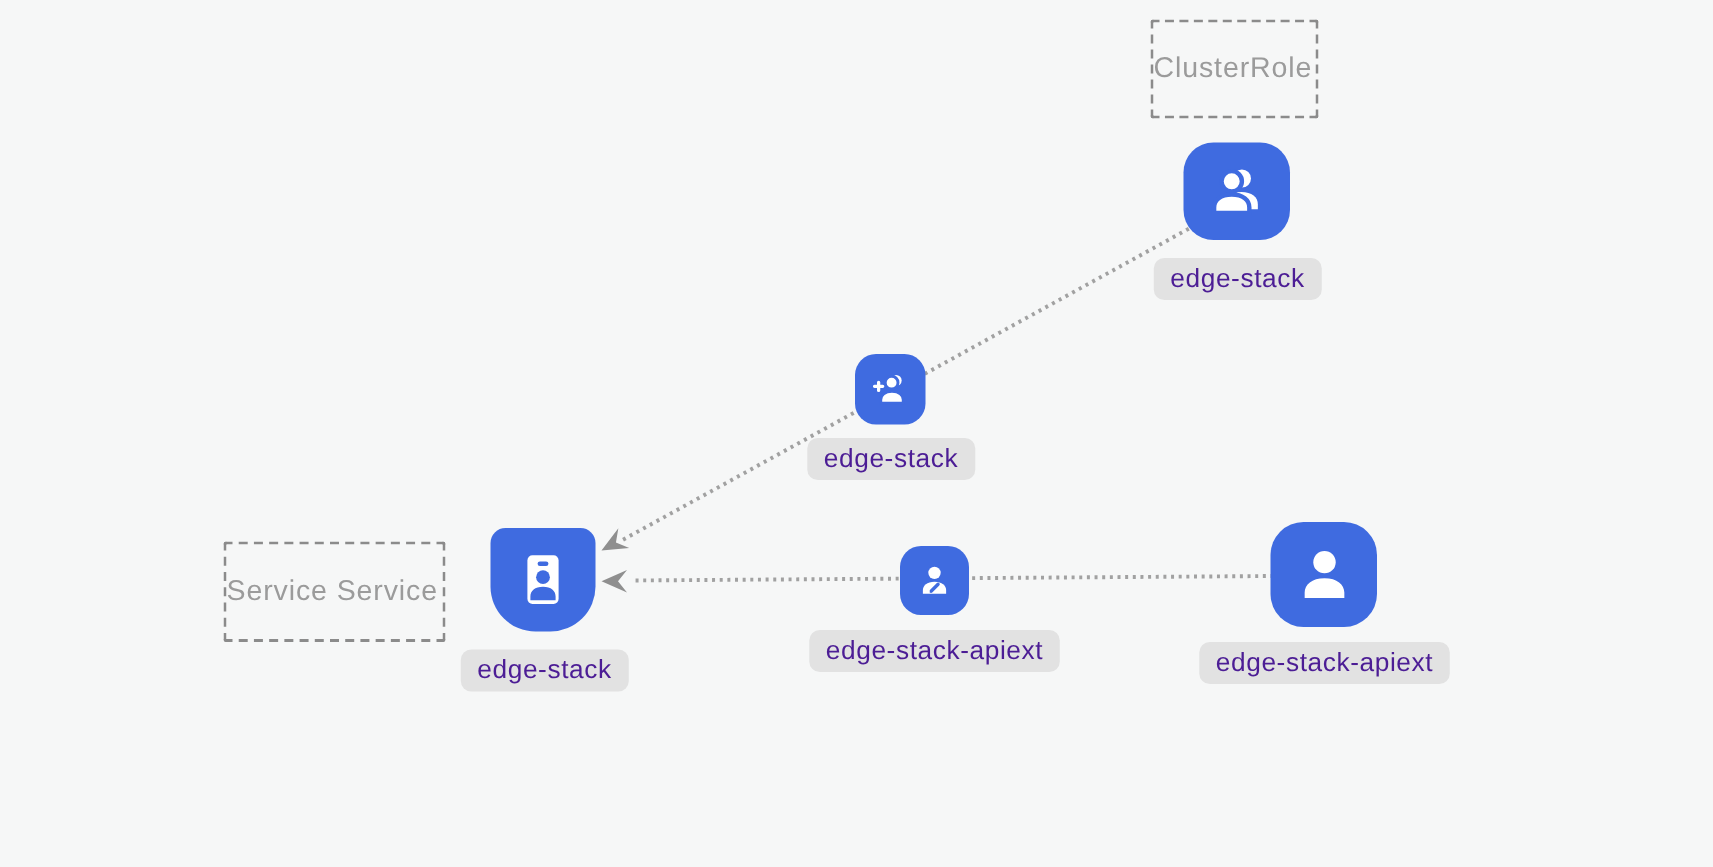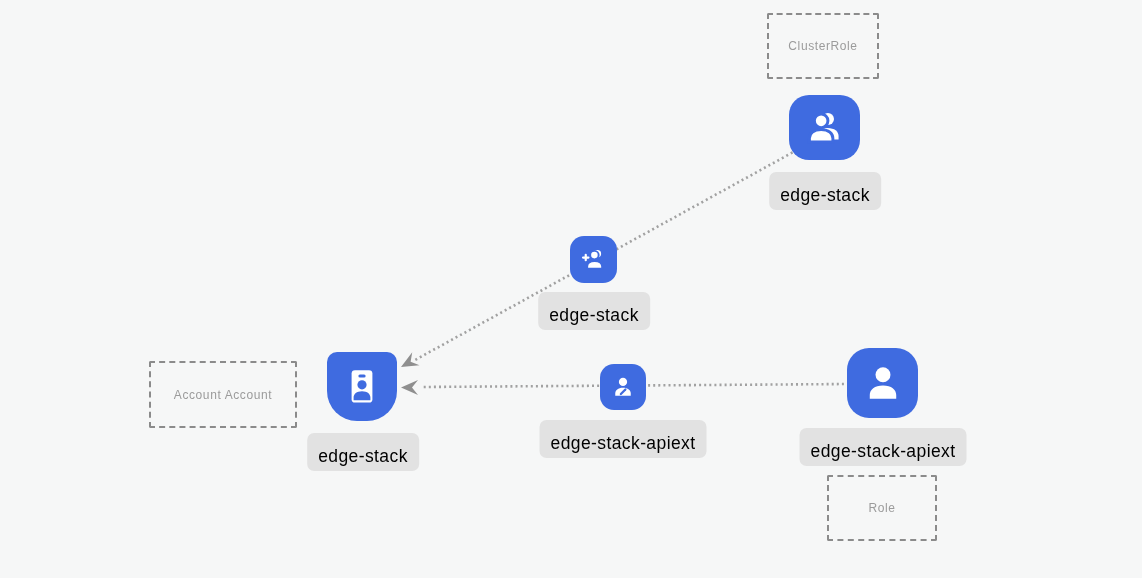--- a/index.html
+++ b/index.html
@@ -13,24 +13,24 @@
     background:#f6f7f7;
     overflow:hidden;
   }
   #edges{position:absolute;left:0;top:0;width:1142px;height:578px;}
 
   
   .type-box{
     position:absolute;
     border:2px dashed #8b8b8b;
     border-radius:2px;
-    display:flex;align-items:center;justify-content:center;
+    display:flex;align-items:center;justify-content:flex-start;
     box-sizing:border-box;
     color:#9b9b9b;
-    font-size:12px;
+    font-size:19px;
     letter-spacing:0.6px;
   }
   #box-cluster-role{left:767px;top:13px;width:112px;height:66px;}
   #box-cluster-role-binding{left:462px;top:142px;width:183px;height:67px;}
   #box-service-account{left:149px;top:361px;width:148px;height:67px;}
   #box-role-binding{left:571px;top:473px;width:110px;height:67px;}
   #box-role{left:827px;top:475px;width:110px;height:66px;}
 
   
   .node-icon{
@@ -43,23 +43,23 @@
   #icon-serviceaccount{left:327px;top:352px;width:70px;height:69px;border-radius:10px 10px 30px 30px;}
   #icon-rolebinding{left:600px;top:364px;width:46px;height:46px;border-radius:14px;}
   #icon-role{left:847px;top:348px;width:71px;height:70px;border-radius:22px;}
   .node-icon svg{display:block;}
 
   
   .chip{
     position:absolute;
     transform:translateX(-50%);
     background:#e2e2e2;
-    color:#000000;
+    color:#4c1d95;
     border-radius:7px;
-    padding:13px 11px 4px 11px;
+    padding:3px 11px 4px 11px;
     font-size:17.5px;
     letter-spacing:0.4px;
     white-space:nowrap;
     text-align:center;
   }
   #chip-clusterrole{left:825px;top:172px;}
   #chip-clusterrolebinding{left:594px;top:292px;}
   #chip-serviceaccount{left:363px;top:433px;}
   #chip-rolebinding{left:623px;top:420px;}
   #chip-role{left:883px;top:428px;}
@@ -73,24 +73,21 @@
     <line x1="797" y1="150" x2="415" y2="360" stroke="#a1a1a1" stroke-width="2.6" stroke-dasharray="2 3.1"></line>
     <polygon points="0,0 17,-7.5 11,0 17,7.5" fill="#8f8f8f" transform="translate(401,367) rotate(-29)"></polygon>
     <line x1="849" y1="384" x2="421" y2="387" stroke="#a1a1a1" stroke-width="2.6" stroke-dasharray="2 3.1"></line>
     <polygon points="0,0 17,-7.5 11,0 17,7.5" fill="#8f8f8f" transform="translate(401,387.5)"></polygon>
   </svg>
 
   <div class="type-box" id="box-cluster-role">
     <span>ClusterRole</span>
   </div>
   <div class="type-box" id="box-service-account">
-    <span>Account Account</span>
-  </div>
-  <div class="type-box" id="box-role">
-    <span>Role</span>
+    <span>Service Service</span>
   </div>
 
   <div class="node-icon" id="icon-clusterrole">
     <svg width="44" height="44" viewBox="0 0 24 24">
       <circle cx="13.6" cy="7.1" r="3.3" fill="#ffffff"></circle>
       <path d="M13.4,12 c-3.8,0 -6,1.95 -6,4.4 v1.9 h12 v-1.9 c0,-2.45 -2.2,-4.4 -6,-4.4 z" fill="#ffffff"></path>
       <circle cx="9.9" cy="8.1" r="3.7" fill="#ffffff" stroke="#3f6be0" stroke-width="1.6"></circle>
       <path d="M9.9,12.9 c-4.1,0 -6.4,2.1 -6.4,4.7 v2 h12.8 v-2 c0,-2.6 -2.3,-4.7 -6.4,-4.7 z" fill="#ffffff" stroke="#3f6be0" stroke-width="1.6"></path>
     </svg>
   </div>

